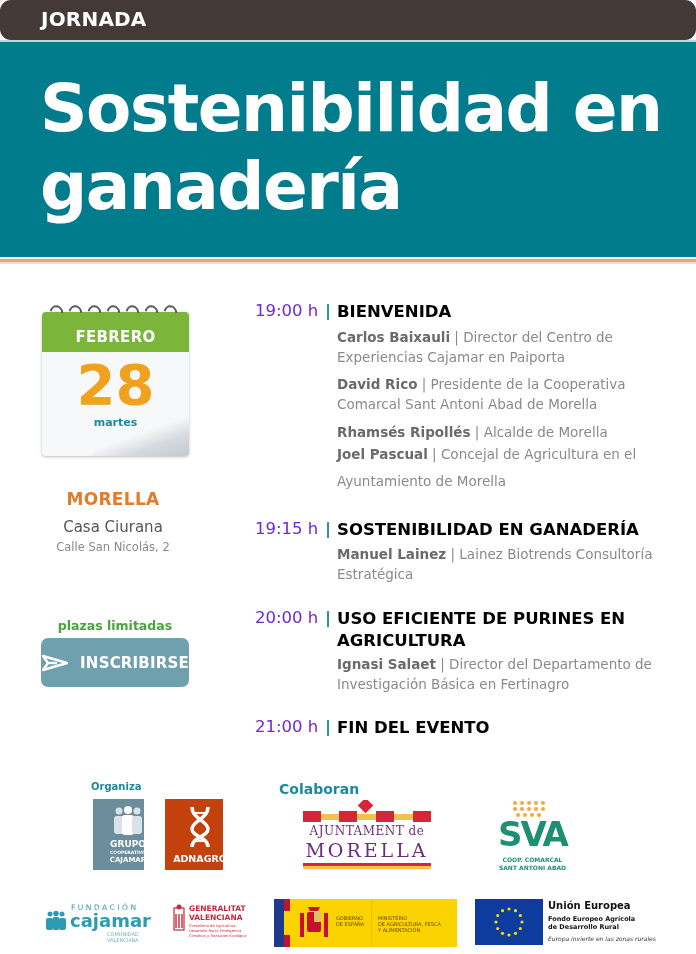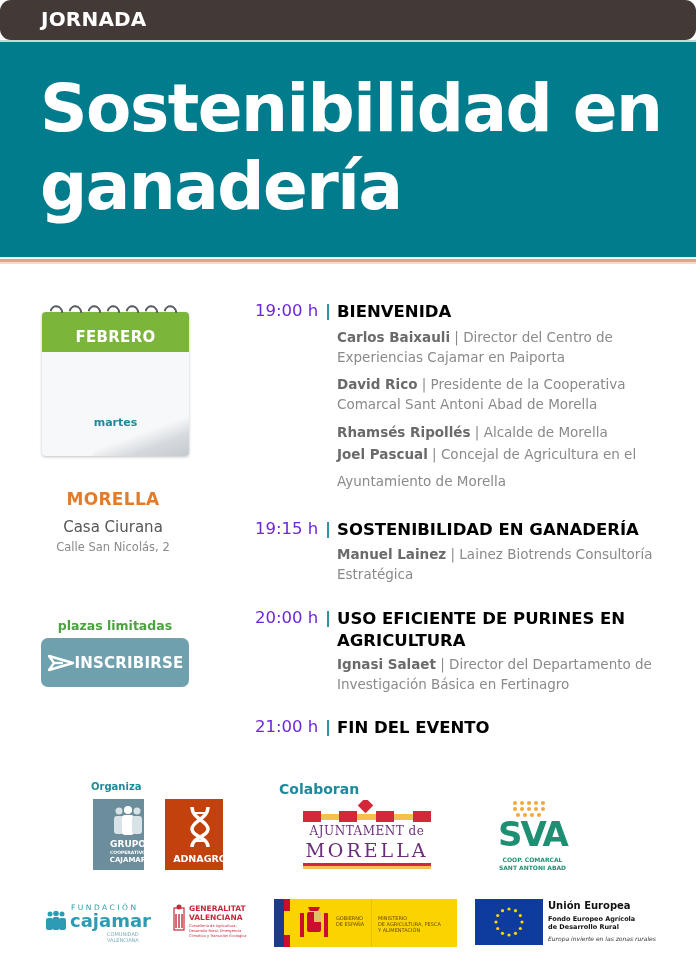--- a/index.html
+++ b/index.html
@@ -24,21 +24,21 @@
   .calendar .weekday { position: absolute; left: 0; top: 104px; width: 147px; text-align: center; color: #1d8a9b; font-weight: bold; font-size: 11px; }
   .calendar .curl { position: absolute; right: -10px; bottom: -10px; width: 110px; height: 50px; background: linear-gradient(160deg, rgba(255,255,255,0) 40%, #d6dadf 60%, #b9bfc6 100%); border-top-left-radius: 100% 100%; }
   .rings { position: absolute; left: 50px; top: 305px; width: 135px; height: 18px; }
   .ring { position: absolute; top: 0; width: 13px; height: 14px; border: 2.5px solid #5a5e63; border-bottom-color: transparent; border-left-color: transparent; border-radius: 50%; transform: rotate(-40deg); }
 
   .city { position: absolute; left: 0; top: 489px; width: 226px; text-align: center; color: #e37c2a; font-weight: bold; font-size: 17px; letter-spacing: 0.3px; }
   .venue { position: absolute; left: 0; top: 518px; width: 226px; text-align: center; color: #555555; font-size: 15px; }
   .address { position: absolute; left: 0; top: 540px; width: 226px; text-align: center; color: #8a8a8a; font-size: 11.5px; }
 
   .limited { position: absolute; left: 0; top: 618px; width: 230px; text-align: center; color: #4aa33f; font-weight: bold; font-size: 12.5px; }
-  .signup { position: absolute; left: 41px; top: 638px; width: 148px; height: 49px; border-radius: 7px; background: #6fa0ae; display: flex; align-items: center; justify-content: center; cursor: pointer; }
+  .signup { position: absolute; left: 41px; top: 638px; width: 148px; height: 49px; border-radius: 7px; background: #6fa0ae; display: flex; align-items: center; justify-content: space-between; cursor: pointer; }
   .signup .txt { color: #ffffff; font-weight: bold; font-size: 15px; letter-spacing: 0.2px; }
   .signup svg { width: 28px; height: 22px; }
 
   
   .program { position: absolute; left: 255px; top: 0; width: 430px; }
   .block { position: absolute; left: 0; width: 430px; }
   .slot-head { position: relative; height: 22px; white-space: nowrap; }
   .time { position: absolute; left: 0; top: 0; color: #6d28d9; font-size: 16.5px; }
   .sep { position: absolute; left: 70px; top: 0; color: #1d8a9b; font-size: 16.5px; font-weight: bold; }
   .topic { position: absolute; left: 82px; top: 0; color: #000000; font-weight: bold; font-size: 16.5px; line-height: 22px; width: 340px; white-space: normal; }
@@ -68,20 +68,21 @@
 <div class="hero">
   <div class="title">Sostenibilidad en ganadería</div>
 </div>
 <div class="hero-line1"></div>
 <div class="hero-line2"></div>
 <div class="hero-line3"></div>
 
 <div class="calendar">
   <div class="head"></div>
   <div class="month">FEBRERO</div>
+  <div class="day">28</div>
   <div class="weekday">martes</div>
   <div class="curl"></div>
 </div>
 <div class="rings">
   <span class="ring" style="left:0px"></span>
   <span class="ring" style="left:19px"></span>
   <span class="ring" style="left:38px"></span>
   <span class="ring" style="left:57px"></span>
   <span class="ring" style="left:76px"></span>
   <span class="ring" style="left:95px"></span>

